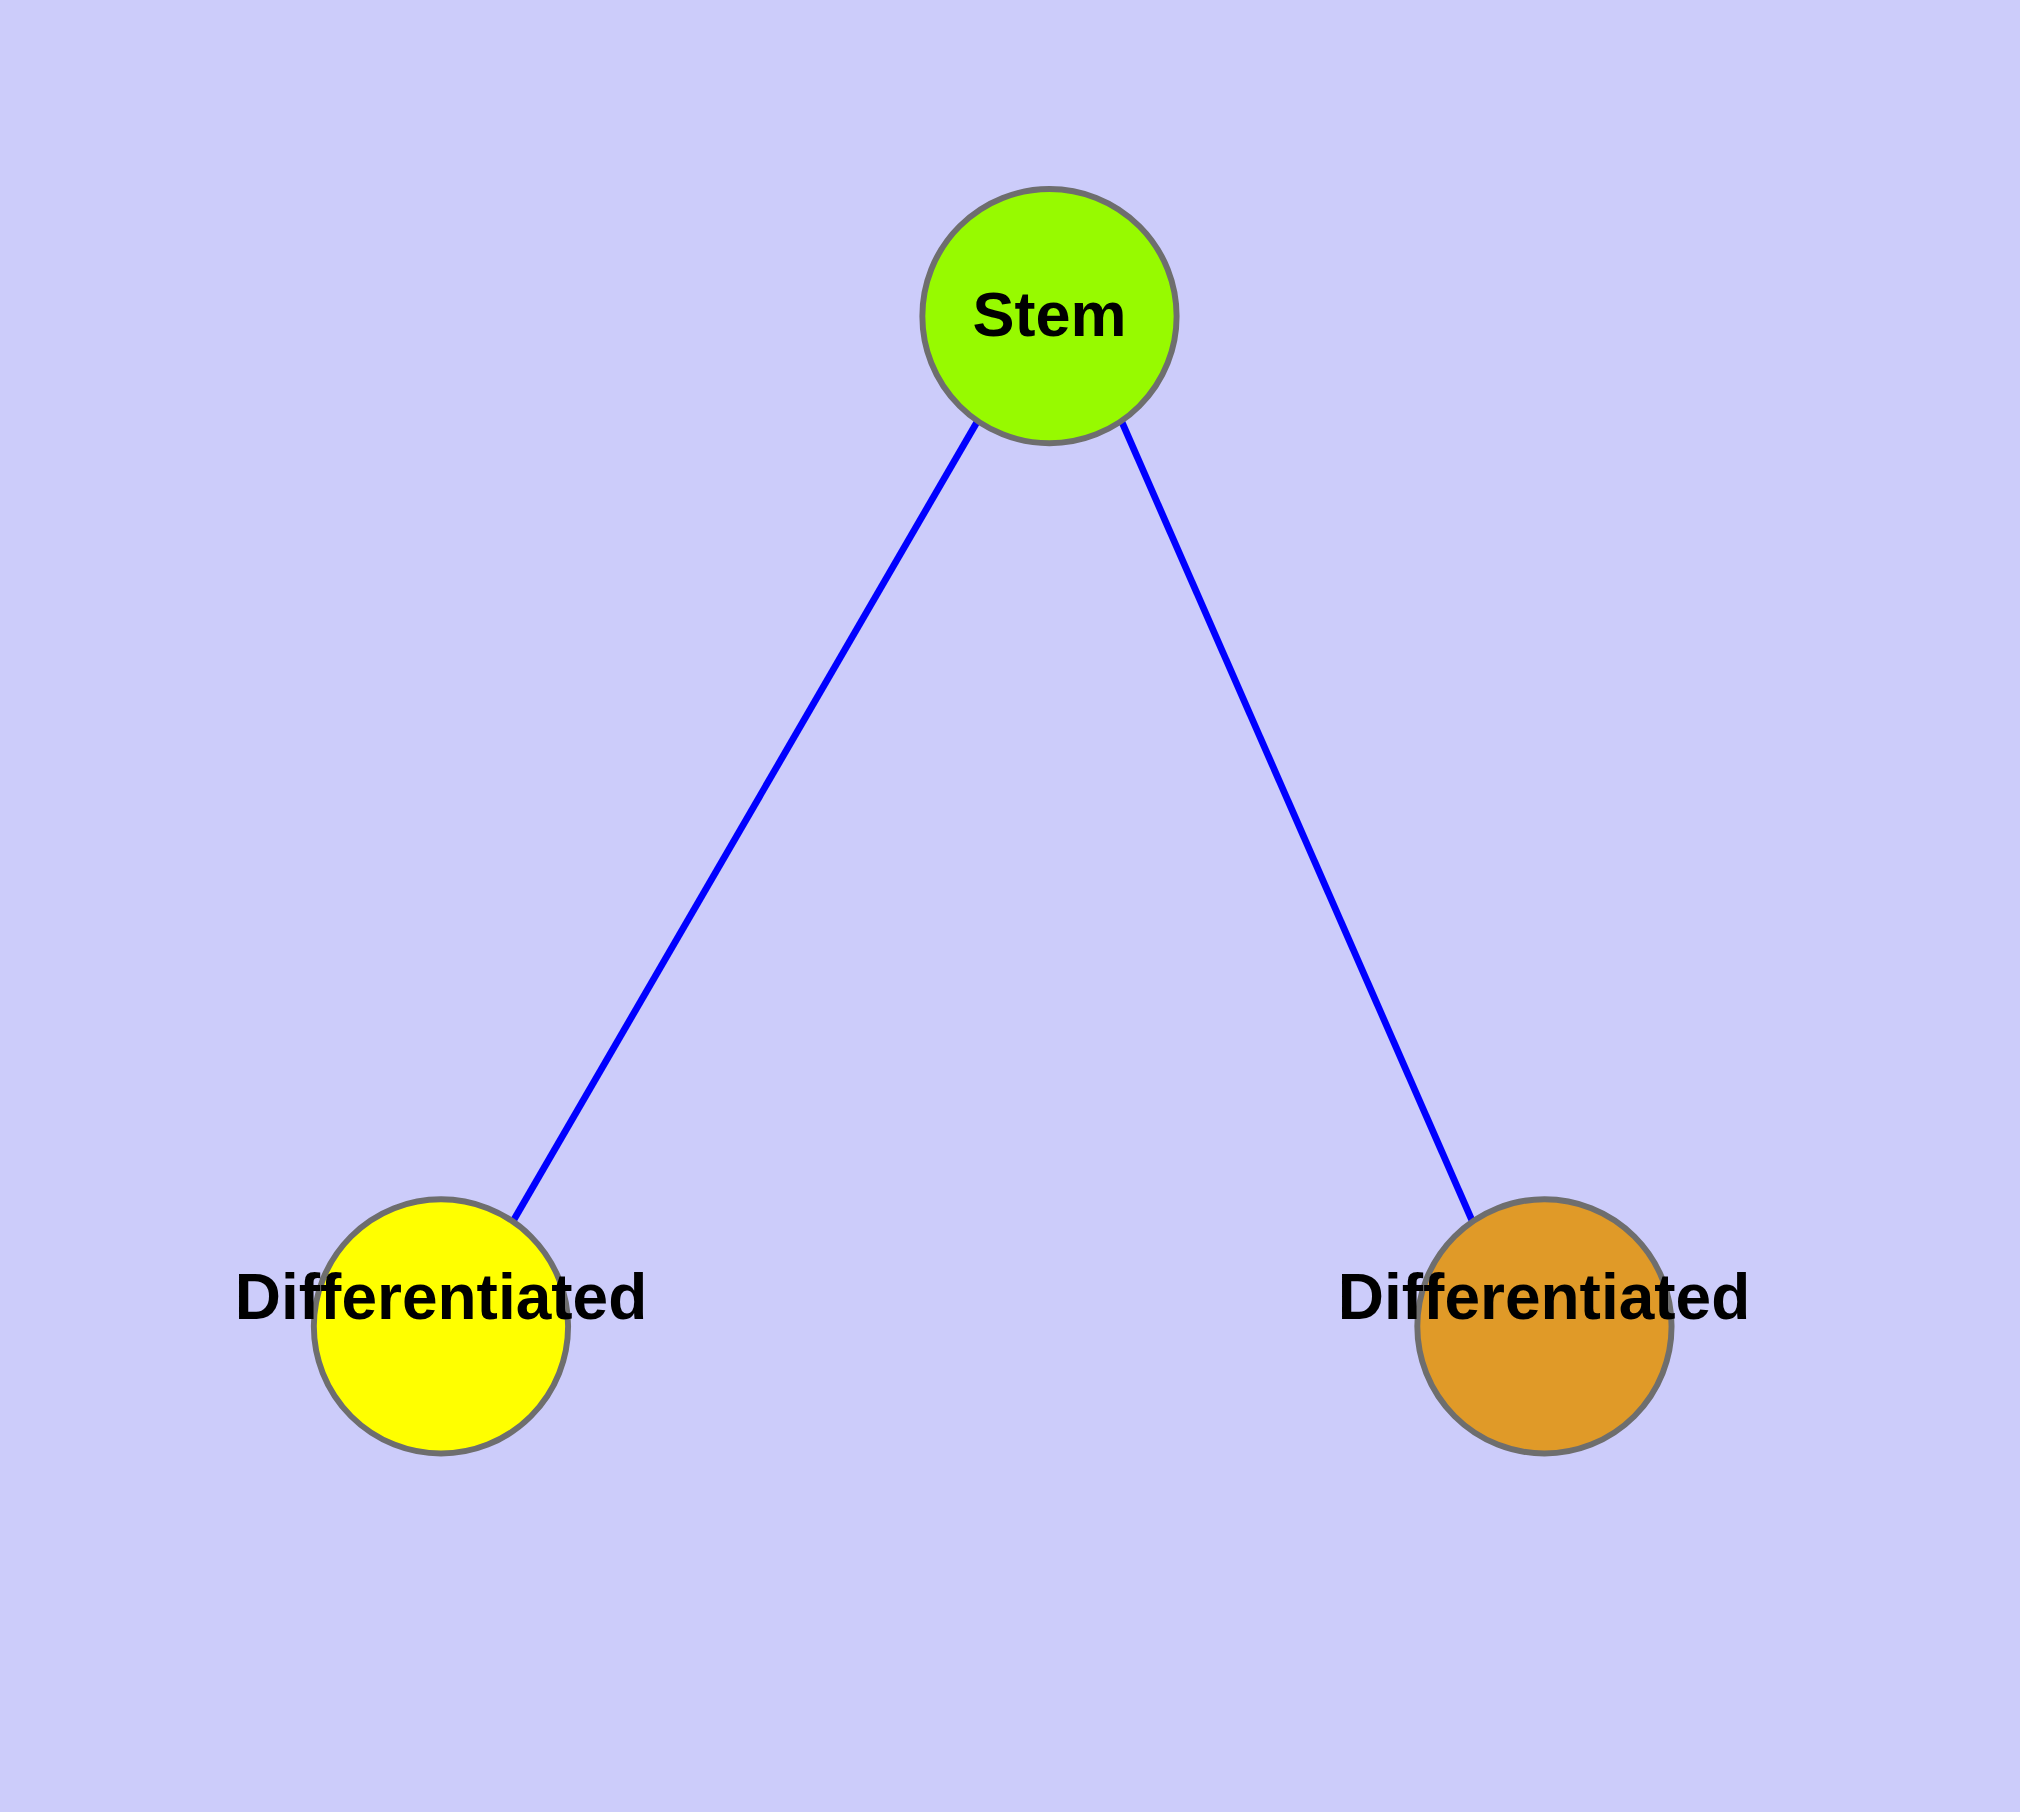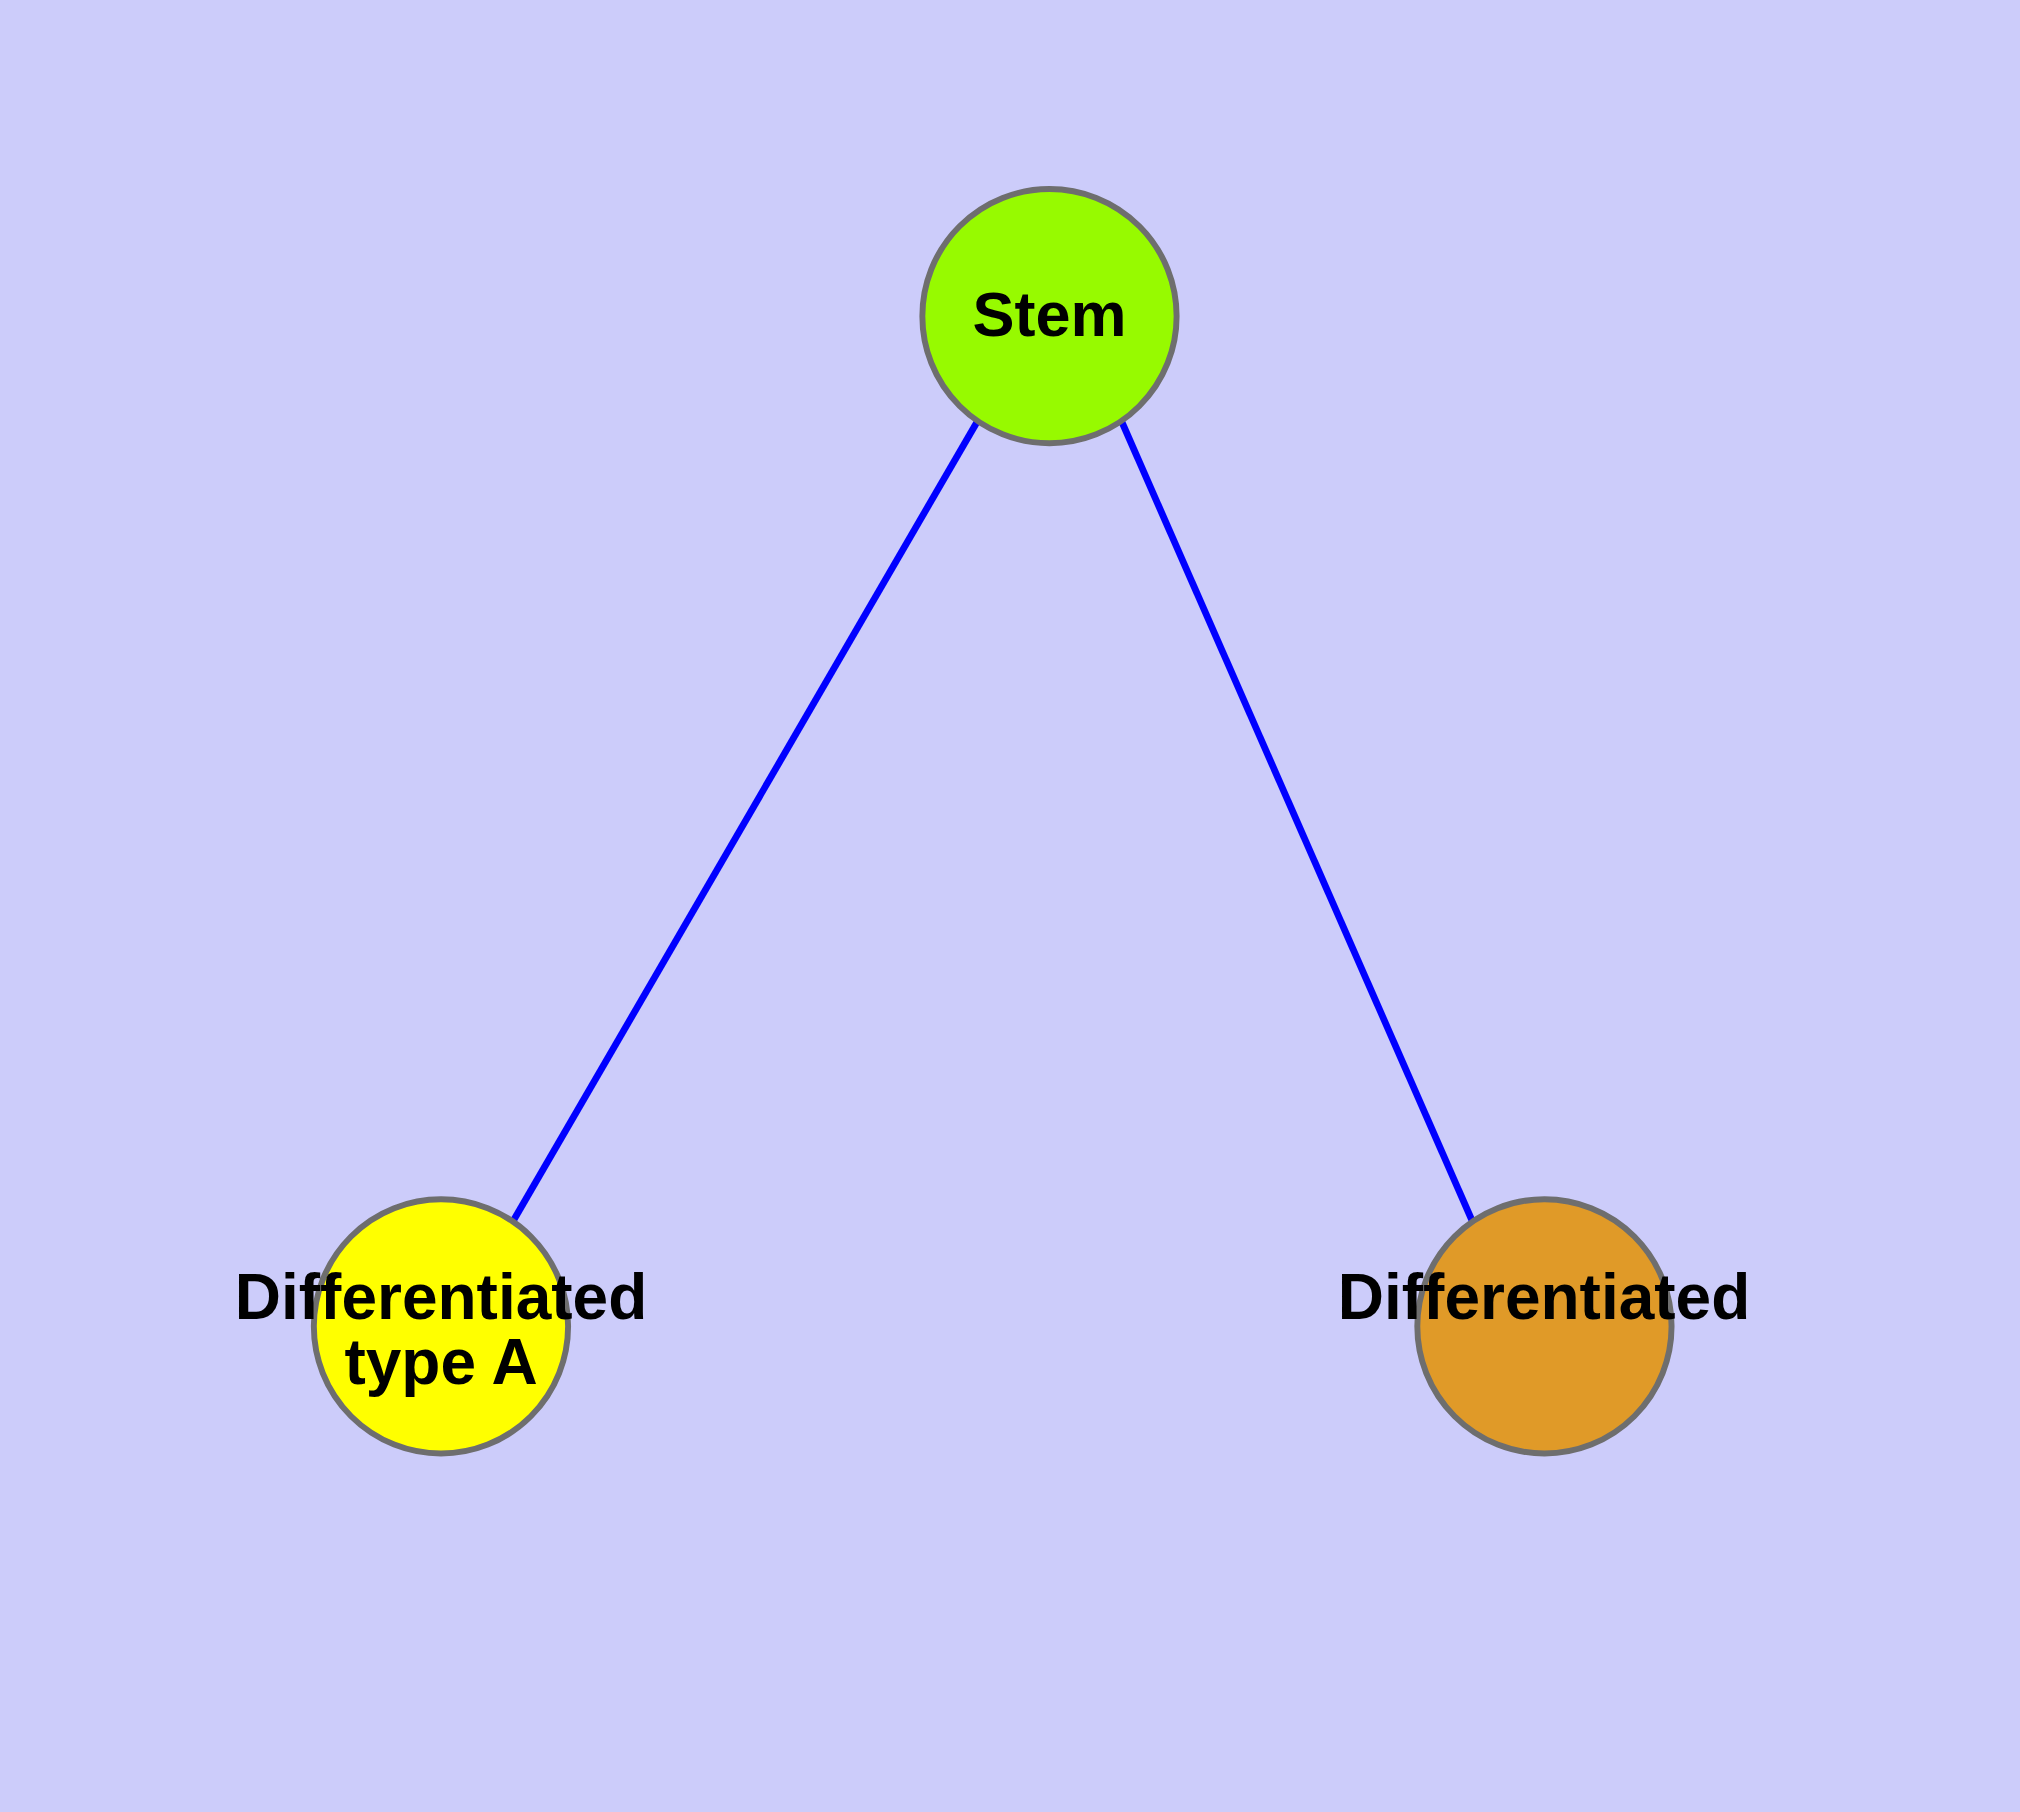--- a/index.html
+++ b/index.html
@@ -77,21 +77,20 @@
       <circle id="node-2" cx="1822" cy="1565" r="150" fill="#e09a28" stroke="#6e6e6e" stroke-width="7"></circle>
     </g>
   </svg>
 
   <div class="node-label" id="label-stem">
     <span class="node-label-line">Stem</span>
   </div>
 
   <div class="node-label" id="label-diff-a">
     <span class="node-label-line">Differentiated</span>
-    <span class="node-label-line">type A</span>
   </div>
 
   <div class="node-label" id="label-diff-b">
     <span class="node-label-line">Differentiated</span>
   </div>
 
 </div>
 
 
 </body></html>

